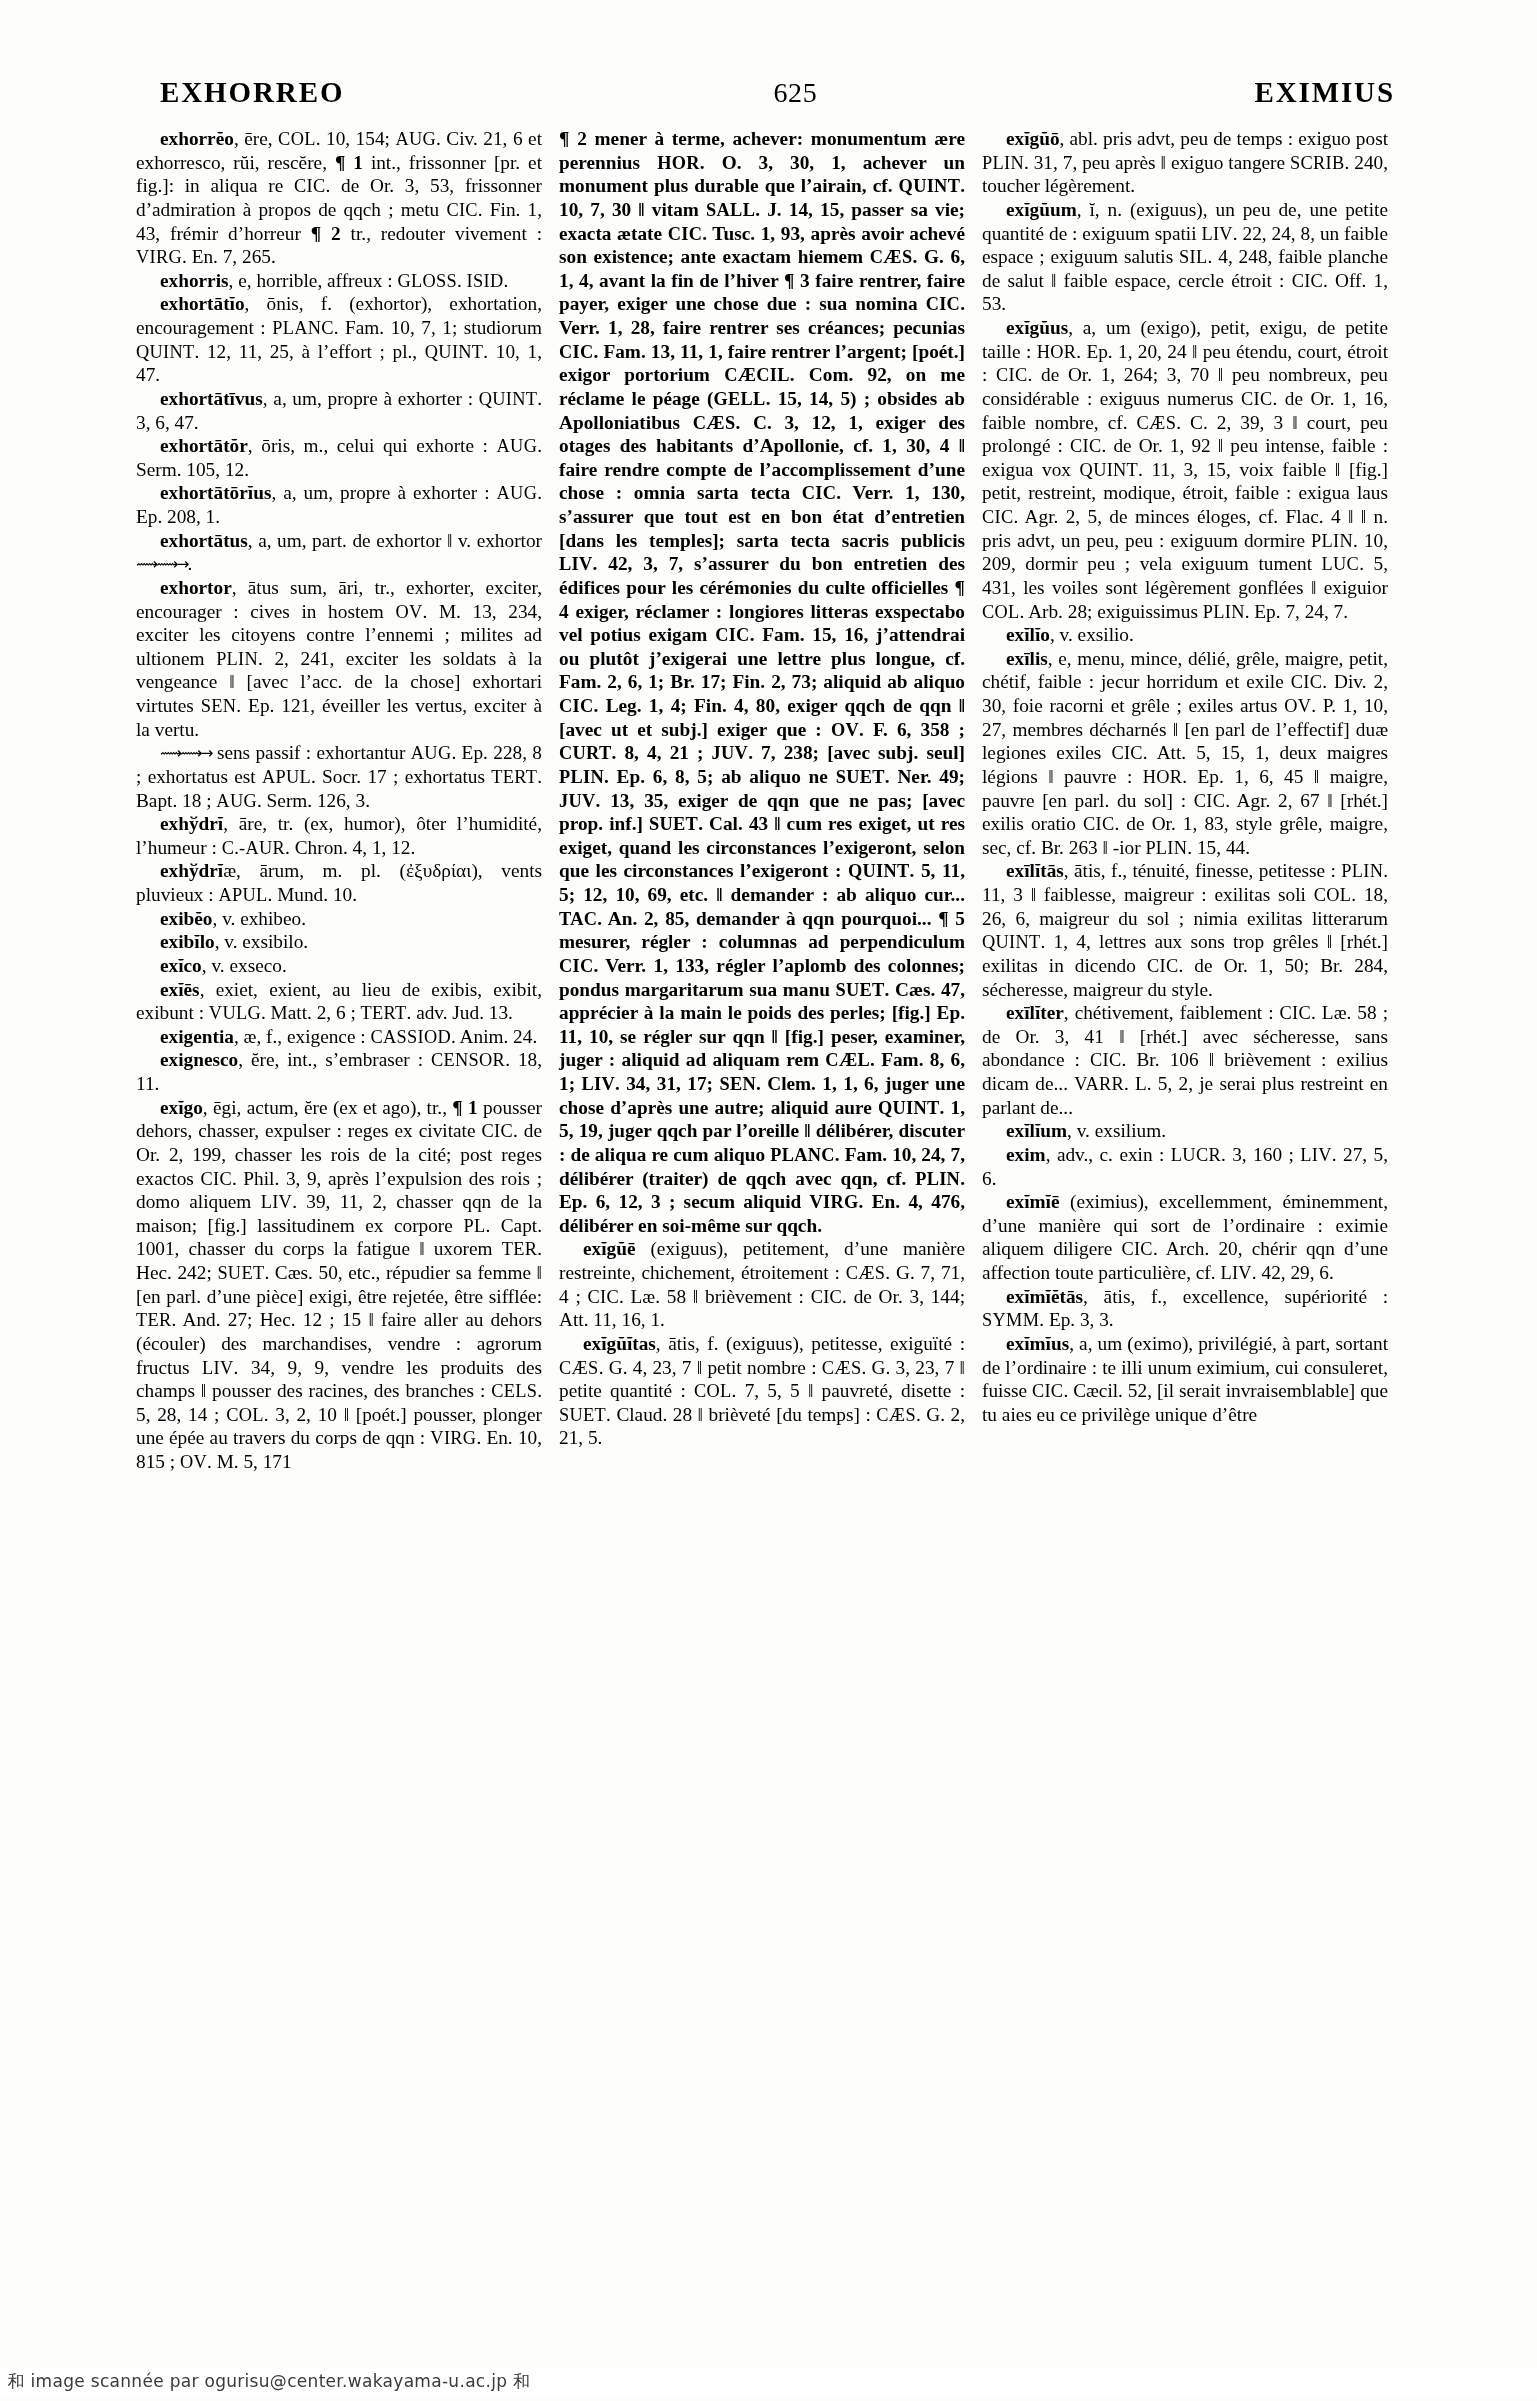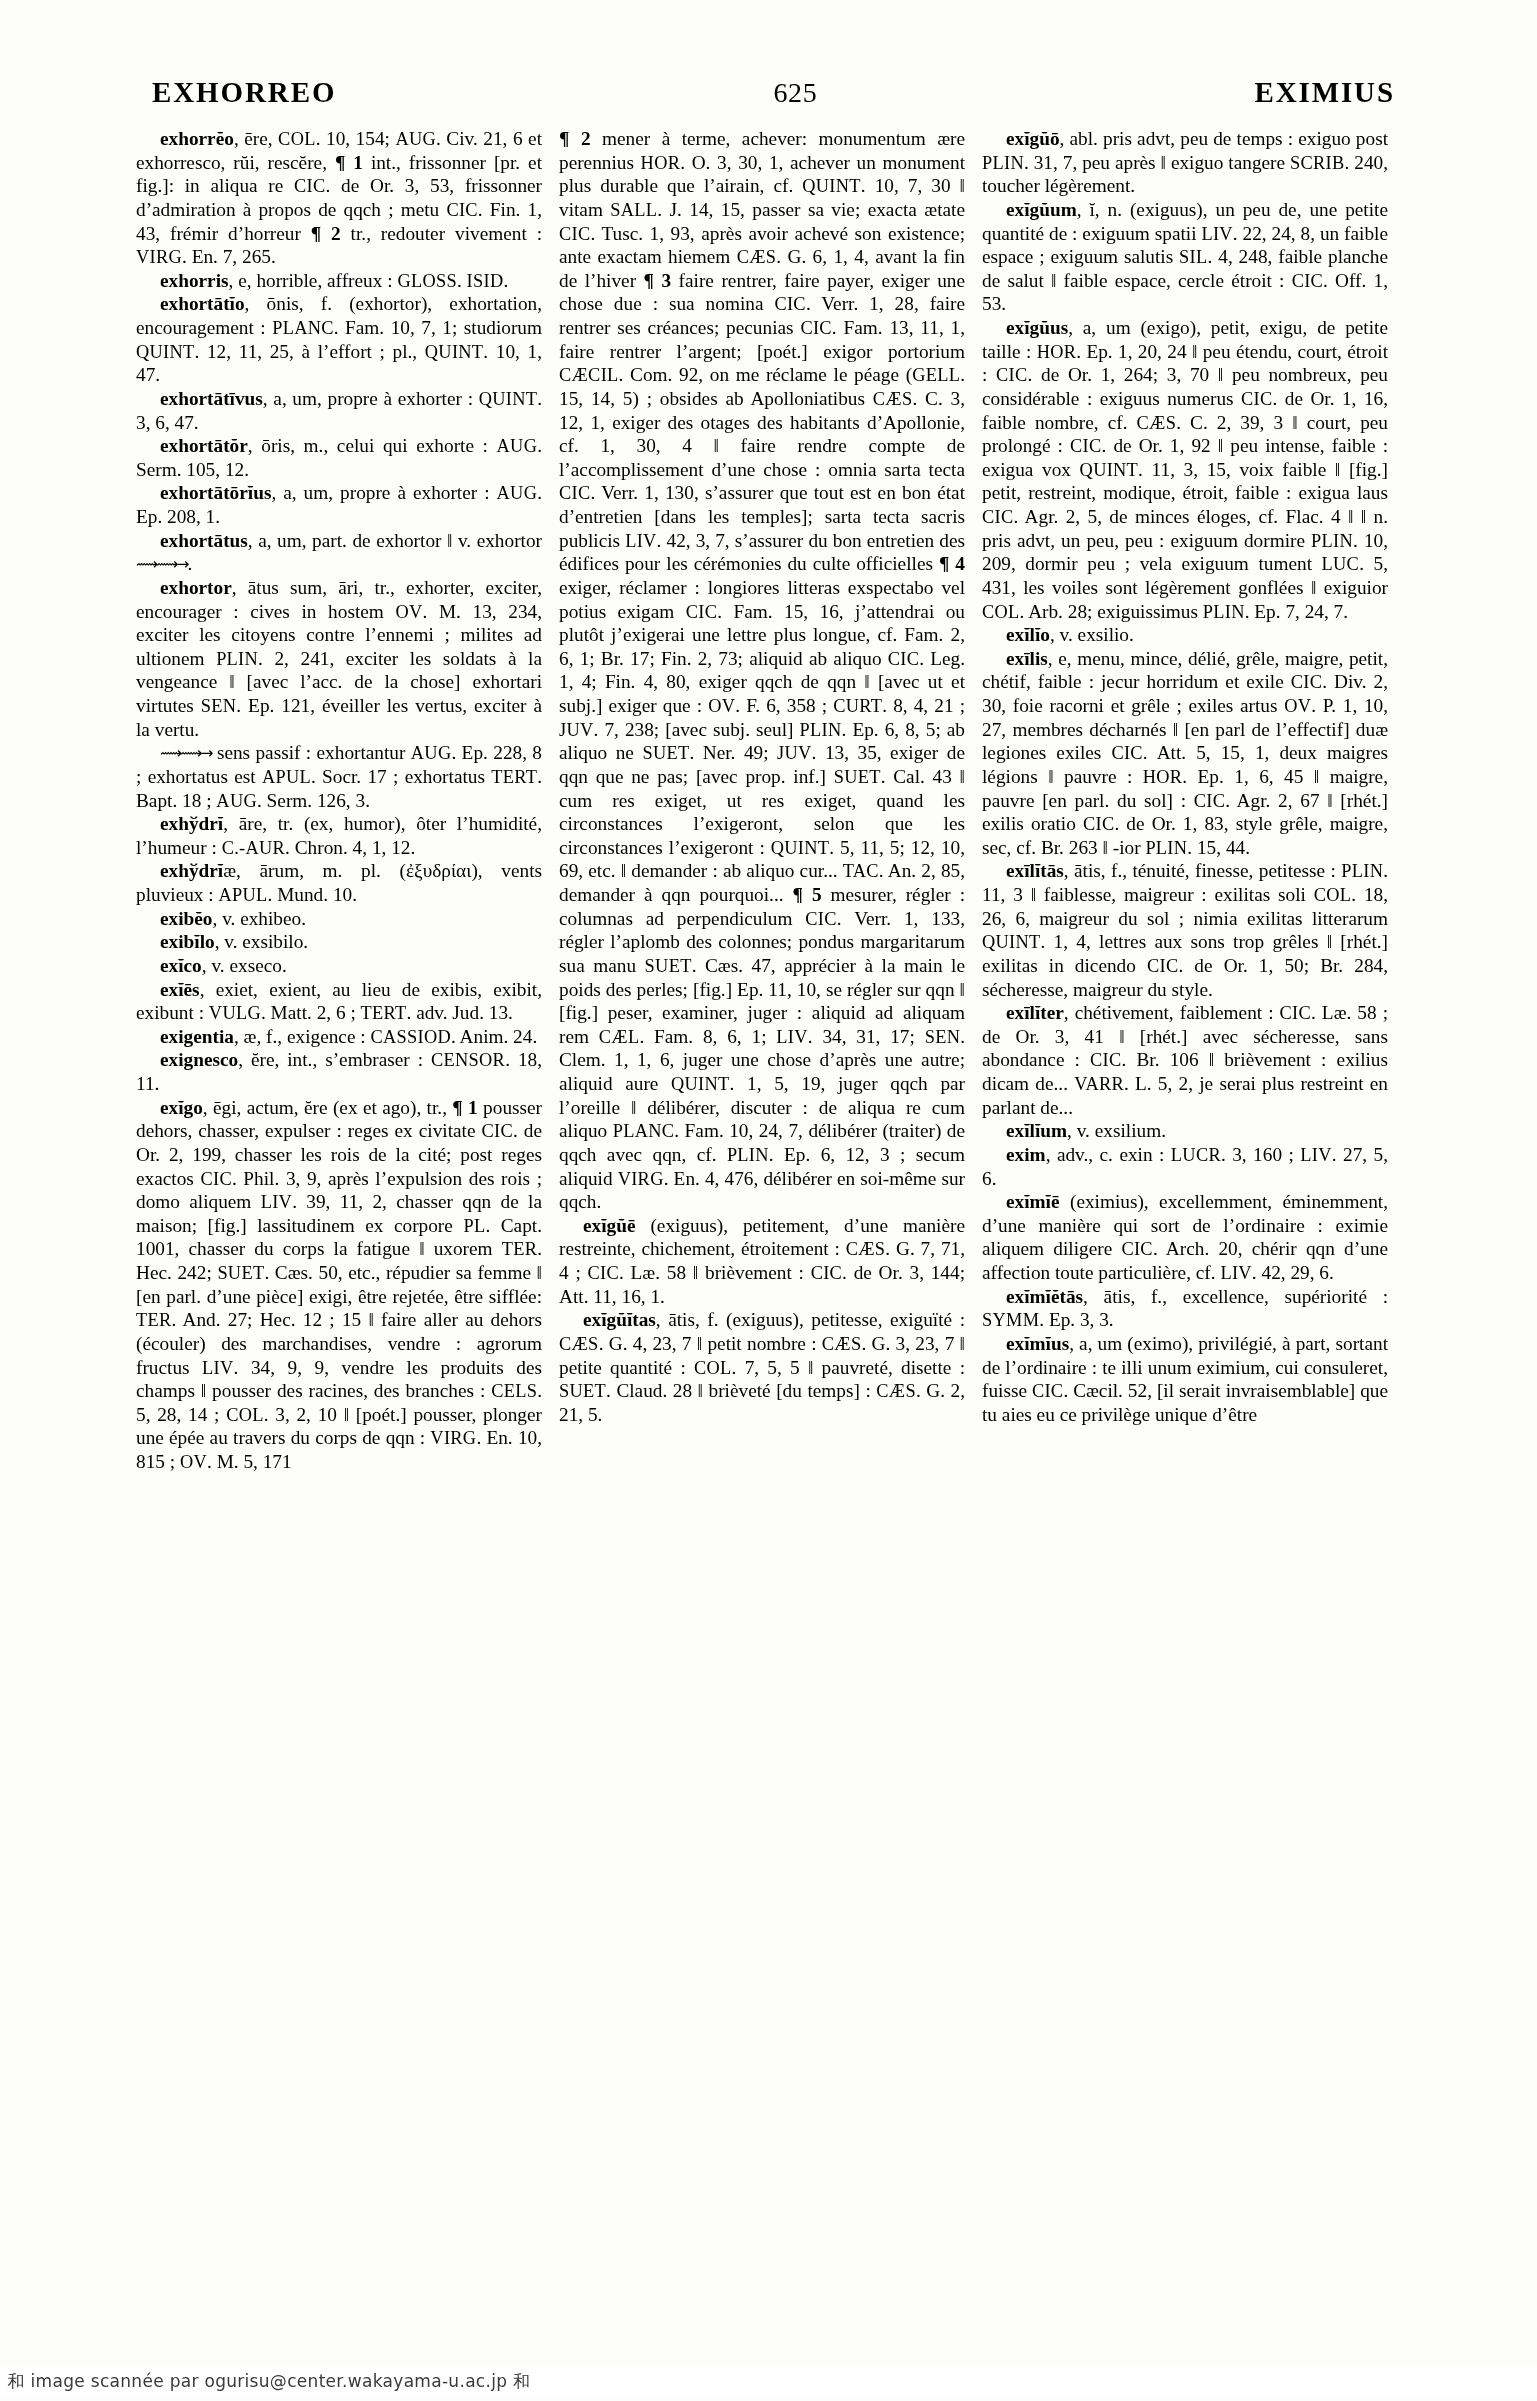--- a/index.html
+++ b/index.html
@@ -31,20 +31,21 @@
     height: 38px;
     display: flex;
     align-items: baseline;
     justify-content: space-between;
   }
   .header .hw {
     font-family: "Liberation Serif", serif;
     font-weight: bold;
     font-size: 29px;
     letter-spacing: 1.9px;
+    margin-left: 8px;
   }
   .header .pageno {
     font-family: "Liberation Serif", serif;
     font-weight: normal;
     font-size: 28px;
     letter-spacing: 0.6px;
   }
   
   .columns {
     position: absolute;
@@ -63,20 +64,21 @@
     text-justify: inter-word;
     hyphens: manual;
     position: relative;
   }
   .col p {
     margin: 0 0 0 0;
     text-indent: 24px;
   }
   .col p.cont {
     text-indent: 0;
+    font-weight: bold;
   }
   .hw {
     font-weight: bold;
   }
   .sc {
     font-variant: small-caps;
     font-size: 0.95em;
     letter-spacing: 0.3px;
   }
   

